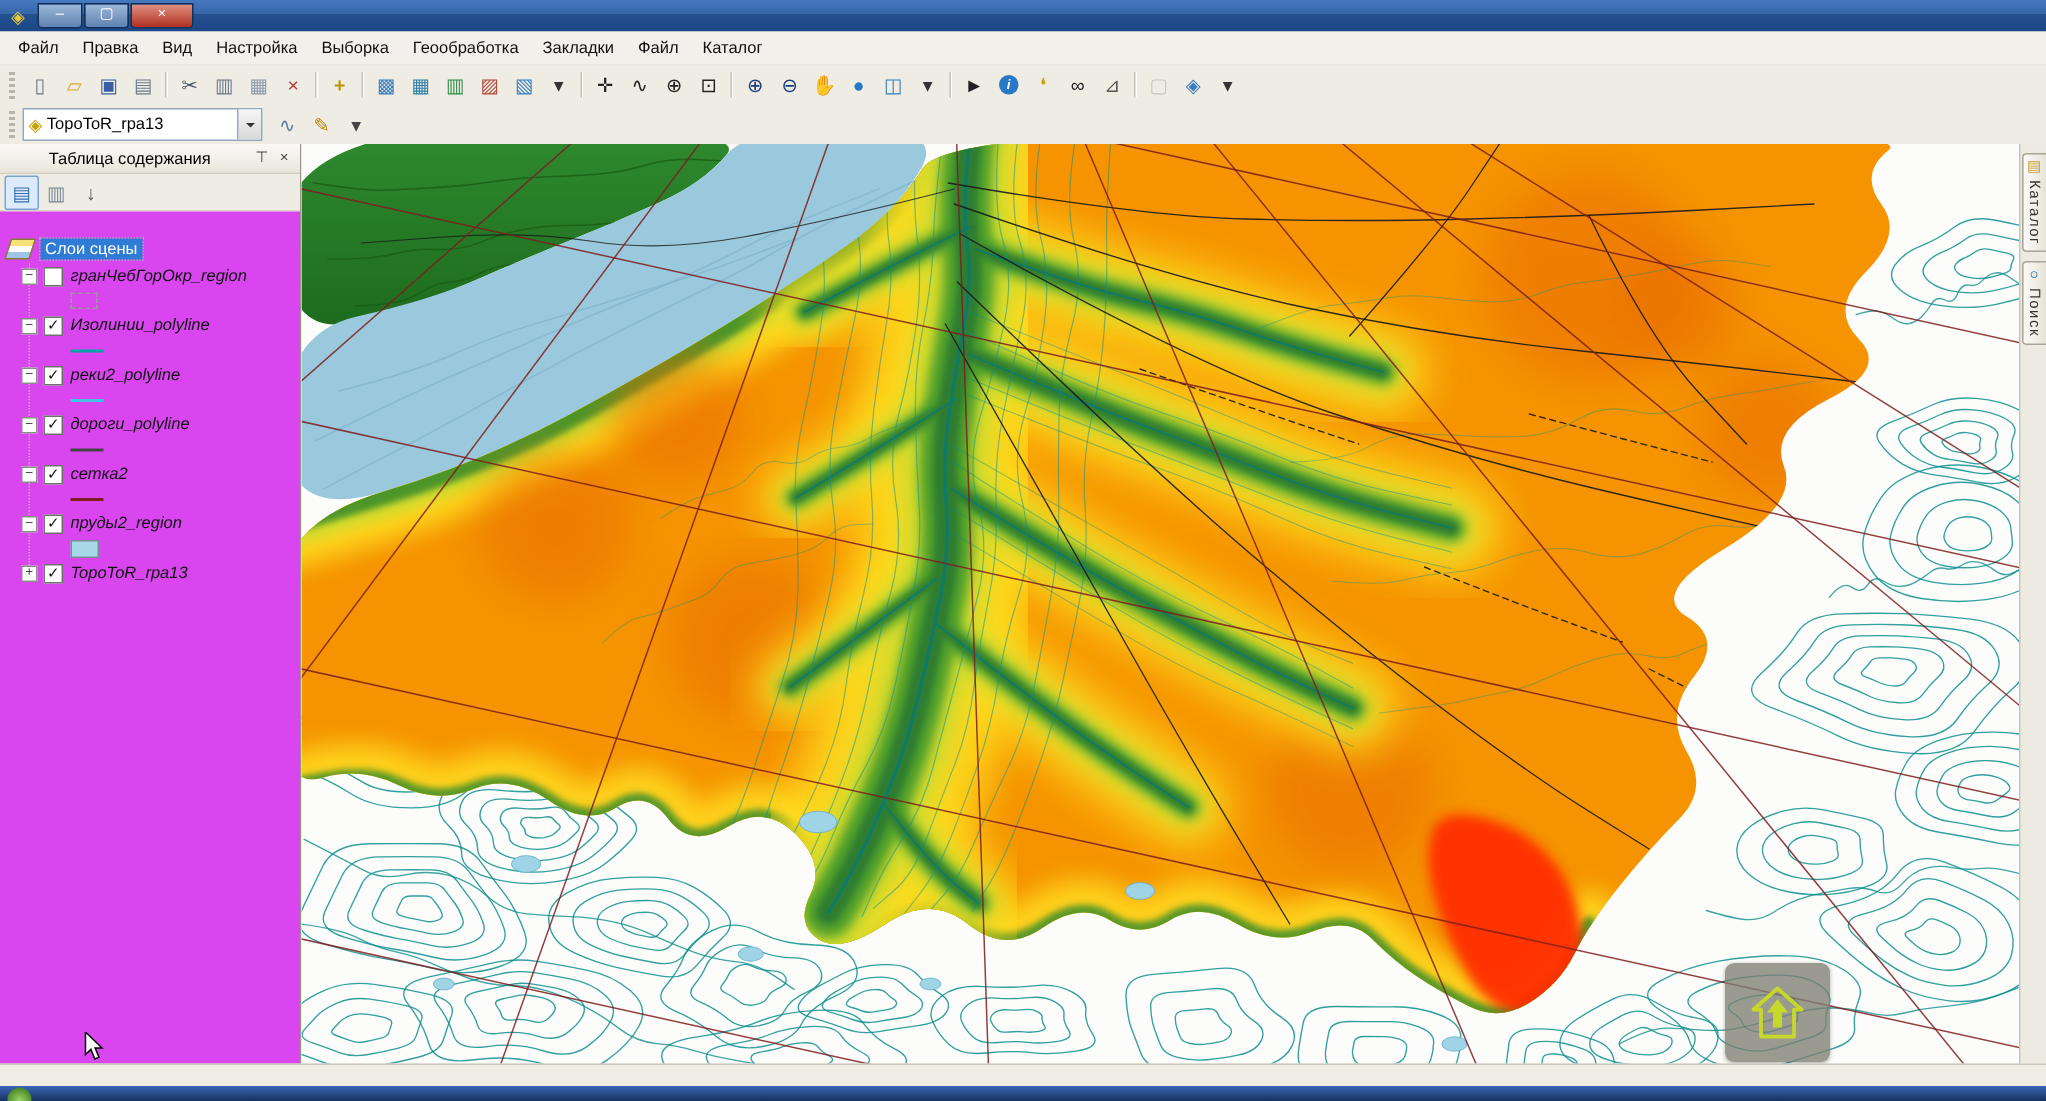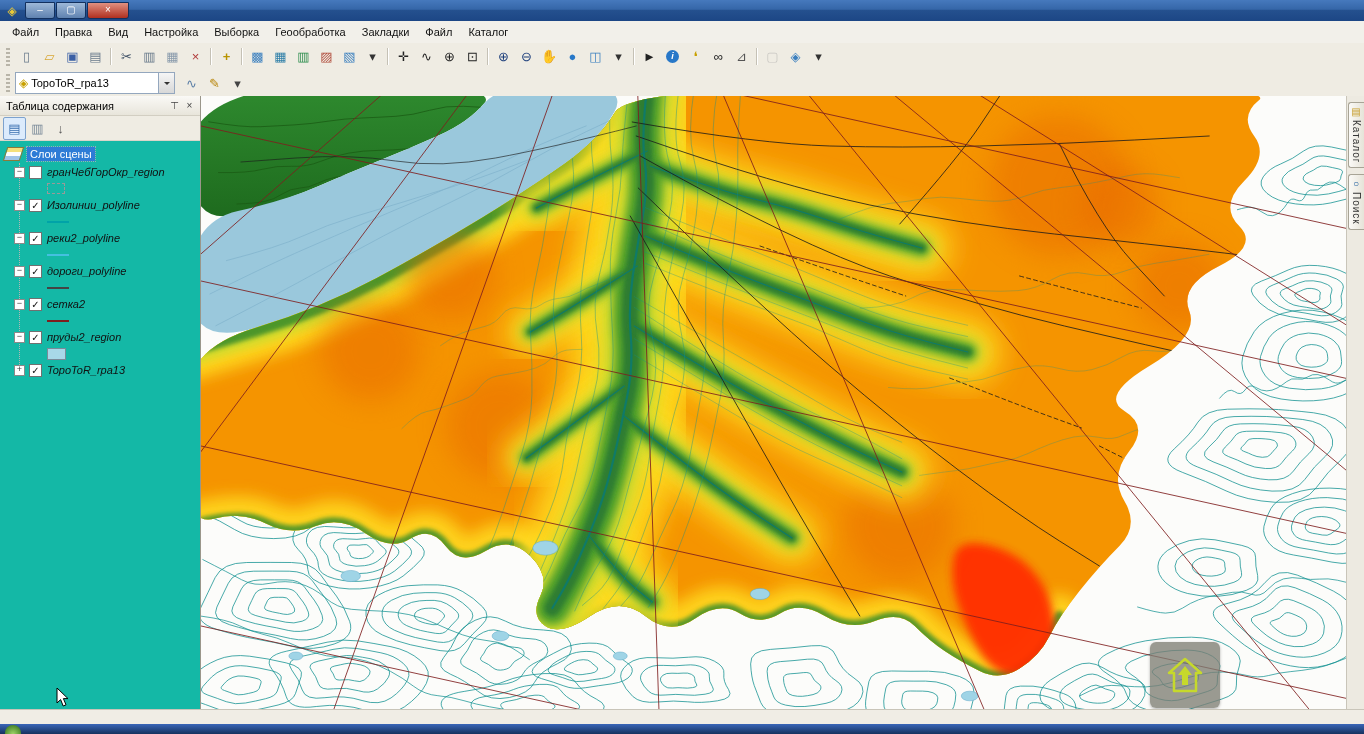--- a/index.html
+++ b/index.html
@@ -34,24 +34,24 @@
   .combo{display:flex;align-items:center;width:158px;height:20px;background:#fff;border:1px solid #94A7BE;margin-right:5px;font-size:11px;}
   .combo-icon{color:#C8A000;font-size:12px;margin:0 3px;}
   .combo-text{flex:1;white-space:nowrap;overflow:hidden;}
   .combo-btn{width:15px;align-self:stretch;background:linear-gradient(#f6f6f6,#d8d8d8);border-left:1px solid #94A7BE;display:flex;align-items:center;justify-content:center;}
   .combo-btn::after{content:'';border:3px solid transparent;border-top-color:#333;margin-top:4px;}
 
   
   .main{position:absolute;top:96px;left:0;right:0;bottom:24px;display:flex;}
   .toc-panel{width:200px;background:#F4F2EC;border-right:1px solid #9a968a;display:flex;flex-direction:column;flex:none;}
   .toc-header{height:19px;display:flex;align-items:center;background:linear-gradient(#FAF9F6,#E8E5DB);border-bottom:1px solid #D2CEC2;font-size:11px;padding:0 3px 0 6px;}
-  .toc-title{flex:1;}
+  .toc-title{flex:1;text-align:center;}
   .toc-hbtn{width:15px;height:14px;font-size:10px;line-height:14px;text-align:center;color:#444;}
   .toc-toolbar{height:24px;display:flex;align-items:center;background:#EFECE3;border-bottom:1px solid #D9D5C9;padding-left:3px;}
-  .toc-tree{flex:1;background:#14b8a6;padding-top:4px;overflow:hidden;}
+  .toc-tree{flex:1;background:#d946ef;padding-top:16px;overflow:hidden;}
 
   
   .tree-row{display:flex;align-items:center;height:18px;font-size:11px;color:#111;}
   .root-row{padding-left:5px;}
   .scene-layers-icon{width:15px;height:12px;margin-right:5px;background:linear-gradient(180deg,#F5E07A 0 34%,#FDFDFD 34% 67%,#9FC3E8 67% 100%);border:1px solid #8A7A3A;transform:skewX(-18deg);flex:none;}
   .root-label.selected{background:#2E7CD6;color:#fff;padding:1px 3px;outline:1px dotted #9ab;}
   #layer-list{position:relative;}
   #layer-list::before{content:'';position:absolute;left:19px;top:0;height:calc(100% - 10px);border-left:1px dotted #b5b5b5;}
   .layer-row{padding-left:14px;position:relative;}
   .expander{width:9px;height:9px;border:1px solid #8a8a8a;background:#fff;font-size:9px;line-height:7px;text-align:center;color:#444;margin-right:4px;flex:none;z-index:1;}

